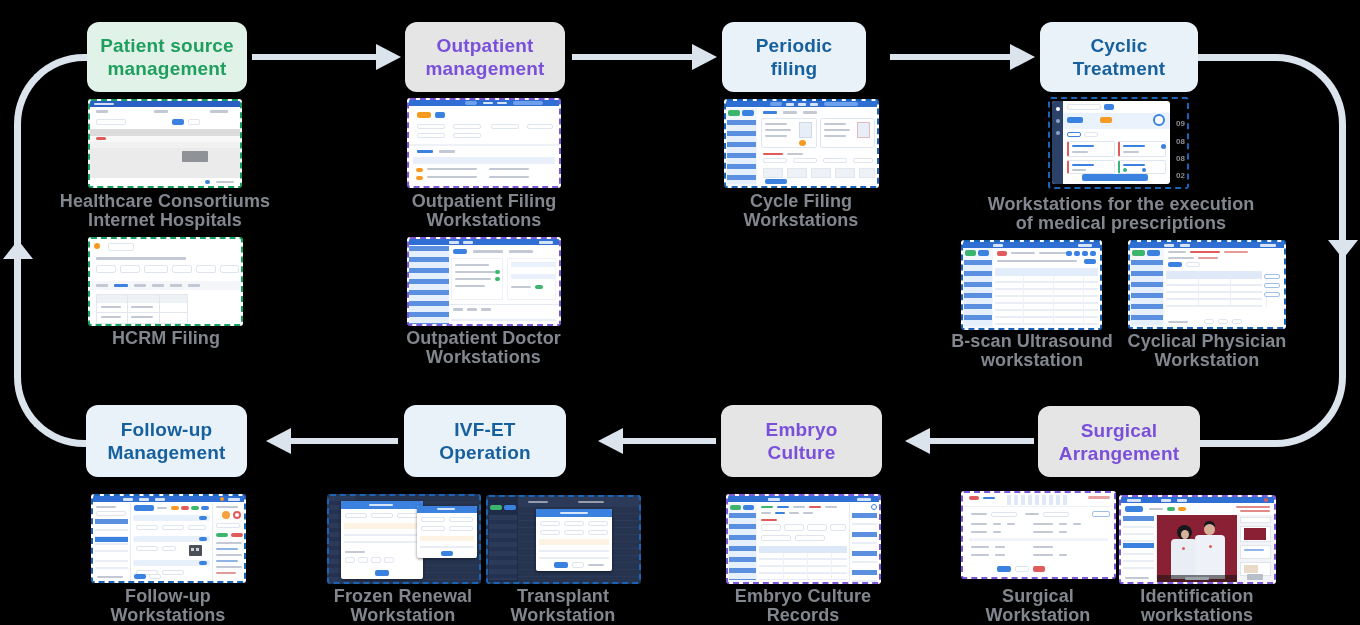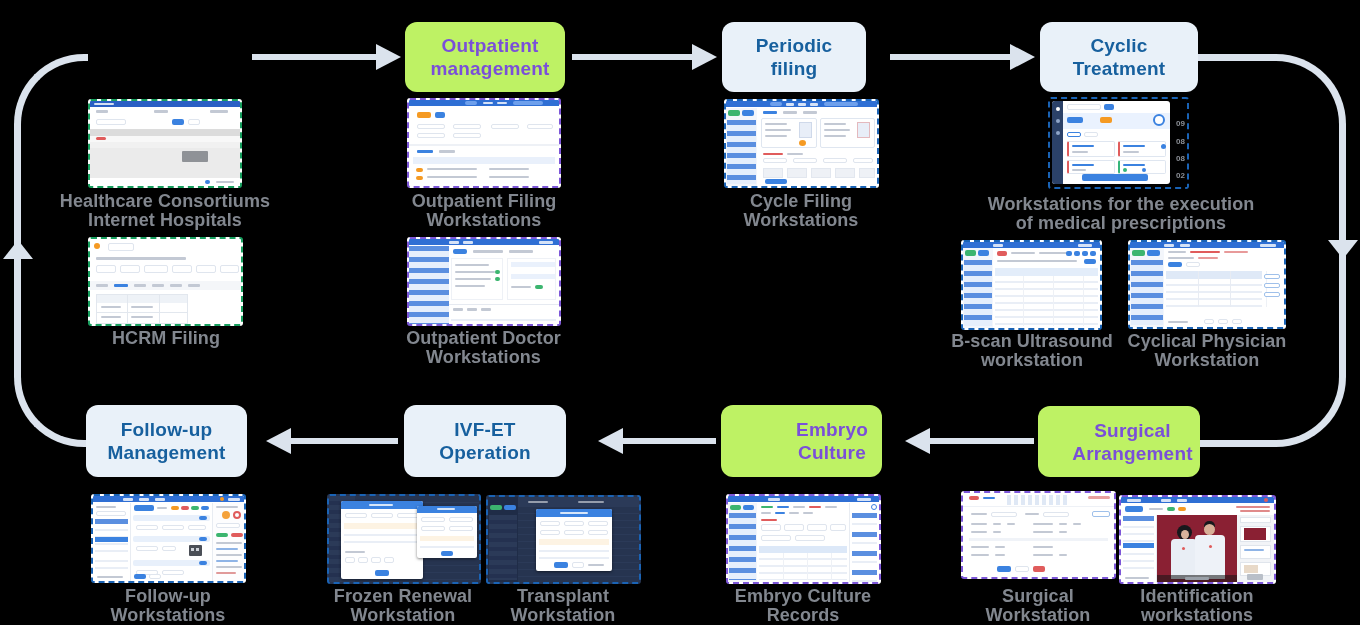--- a/index.html
+++ b/index.html
@@ -4,21 +4,21 @@
 <style>
   html,body{margin:0;padding:0;background:#000;}
   .canvas{position:relative;width:1360px;height:625px;background:#000;overflow:hidden;
           font-family:"Liberation Sans",sans-serif;}
   .canvas *{box-sizing:border-box;}
 
   
   .box{position:absolute;border-radius:12px;display:flex;align-items:center;justify-content:center;
        text-align:center;font-weight:700;font-size:19px;line-height:23px;letter-spacing:.2px;}
   .box.green {background:#e1f3e8;color:#1f9e5e;}
-  .box.purple{background:#bef264;color:#7a4fd9;justify-content:flex-end;}
+  .box.purple{background:#e5e5e5;color:#7a4fd9;}
   .box.blue  {background:#e9f1f9;color:#17609e;}
 
   
   .cap{position:absolute;color:#82878f;font-size:18px;line-height:19px;text-align:center;
        font-weight:700;letter-spacing:.1px;}
 
   
   .shaft{position:absolute;height:6px;background:#dbe3ed;}
   .head-r,.head-l,.head-u,.head-d{position:absolute;width:0;height:0;}
   .head-r{border-top:13px solid transparent;border-bottom:13px solid transparent;border-left:25px solid #dbe3ed;}
@@ -69,20 +69,23 @@
   <div class="shaft" style="left:890px;top:54px;width:122px;"></div>
   <div class="head-r" style="left:1010px;top:44px;"></div>
 
   <div class="head-l" style="left:905px;top:428px;"></div>
   <div class="shaft" style="left:929px;top:438px;width:105px;"></div>
   <div class="head-l" style="left:598px;top:428px;"></div>
   <div class="shaft" style="left:622px;top:438px;width:94px;"></div>
   <div class="head-l" style="left:266px;top:428px;"></div>
   <div class="shaft" style="left:290px;top:438px;width:108px;"></div>
 
+  <div class="box green" style="left:87px;top:22px;width:160px;height:70px;">
+      <span style="max-width:150px">Patient source management</span>
+    </div>
   <div class="box purple" style="left:405px;top:22px;width:160px;height:70px;">
       <span style="max-width:150px">Outpatient management</span>
     </div>
   <div class="box blue" style="left:722px;top:22px;width:144px;height:70px;">
       <span style="max-width:95px">Periodic filing</span>
     </div>
   <div class="box blue" style="left:1040px;top:22px;width:158px;height:70px;">
       <span style="max-width:115px">Cyclic Treatment</span>
     </div>
   <div class="box purple" style="left:1038px;top:406px;width:162px;height:71px;">

